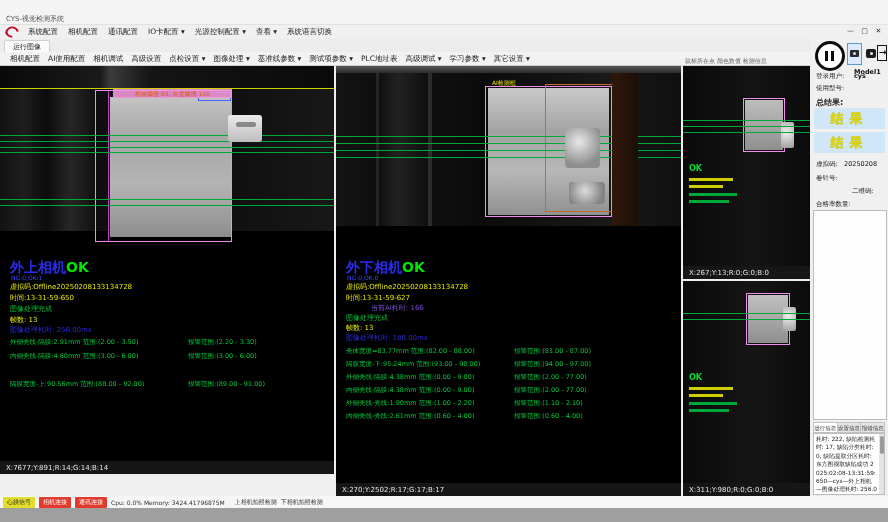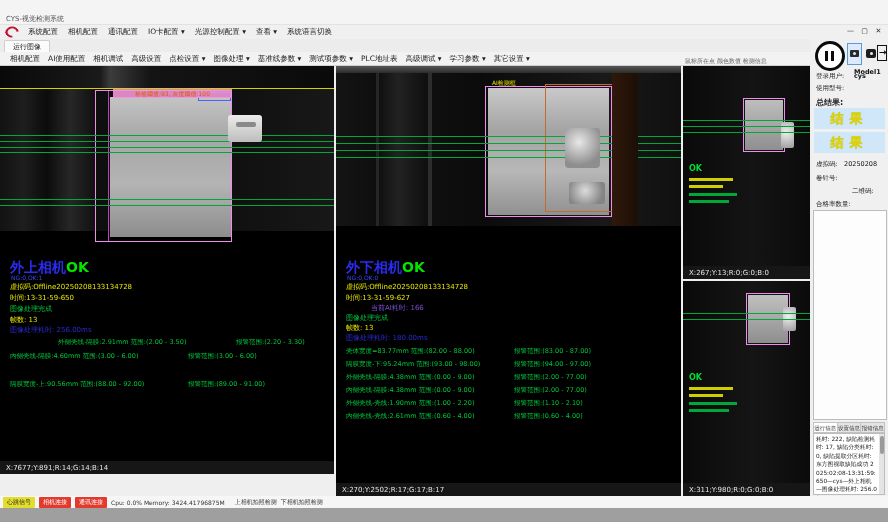--- a/index.html
+++ b/index.html
@@ -138,21 +138,21 @@
 
     <span class="res-name" style="left:10px;top:193px;"><span>外上相机</span><span class="res-ok">OK</span></span>
     <span class="res-counter" style="left:11px;top:208px;">NG:0,OK:1</span>
     <span class="tl yellow" style="left:10px;top:216px;">虚拟码:Offline20250208133134728</span>
     <span class="tl yellow" style="left:10px;top:227px;">时间:13-31-59-650</span>
     <span class="tl green" style="left:10px;top:238px;">图像处理完成</span>
     <span class="tl yellow" style="left:10px;top:249px;">帧数: 13</span>
     <span class="tl dblue" style="left:10px;top:259px;">图像处理耗时: 256.00ms</span>
 
     <div class="mrow" style="top:272px;">
-      <span class="mval" style="width:178px;margin-left:48px;">外侧壳线-隔膜:2.91mm 范围:(2.00 - 3.50)</span>
+      <span class="mval" style="width:178px;">外侧壳线-隔膜:2.91mm 范围:(2.00 - 3.50)</span>
       <span class="malarm">报警范围:(2.20 - 3.30)</span>
     </div>
     <div class="mrow" style="top:286px;">
       <span class="mval" style="width:178px;">内侧壳线-隔膜:4.60mm 范围:(3.00 - 6.00)</span>
       <span class="malarm">报警范围:(3.00 - 6.00)</span>
     </div>
     <div class="mrow" style="top:314px;">
       <span class="mval" style="width:178px;">隔膜宽度-上:90.56mm 范围:(88.00 - 92.00)</span>
       <span class="malarm">报警范围:(89.00 - 91.00)</span>
     </div>

